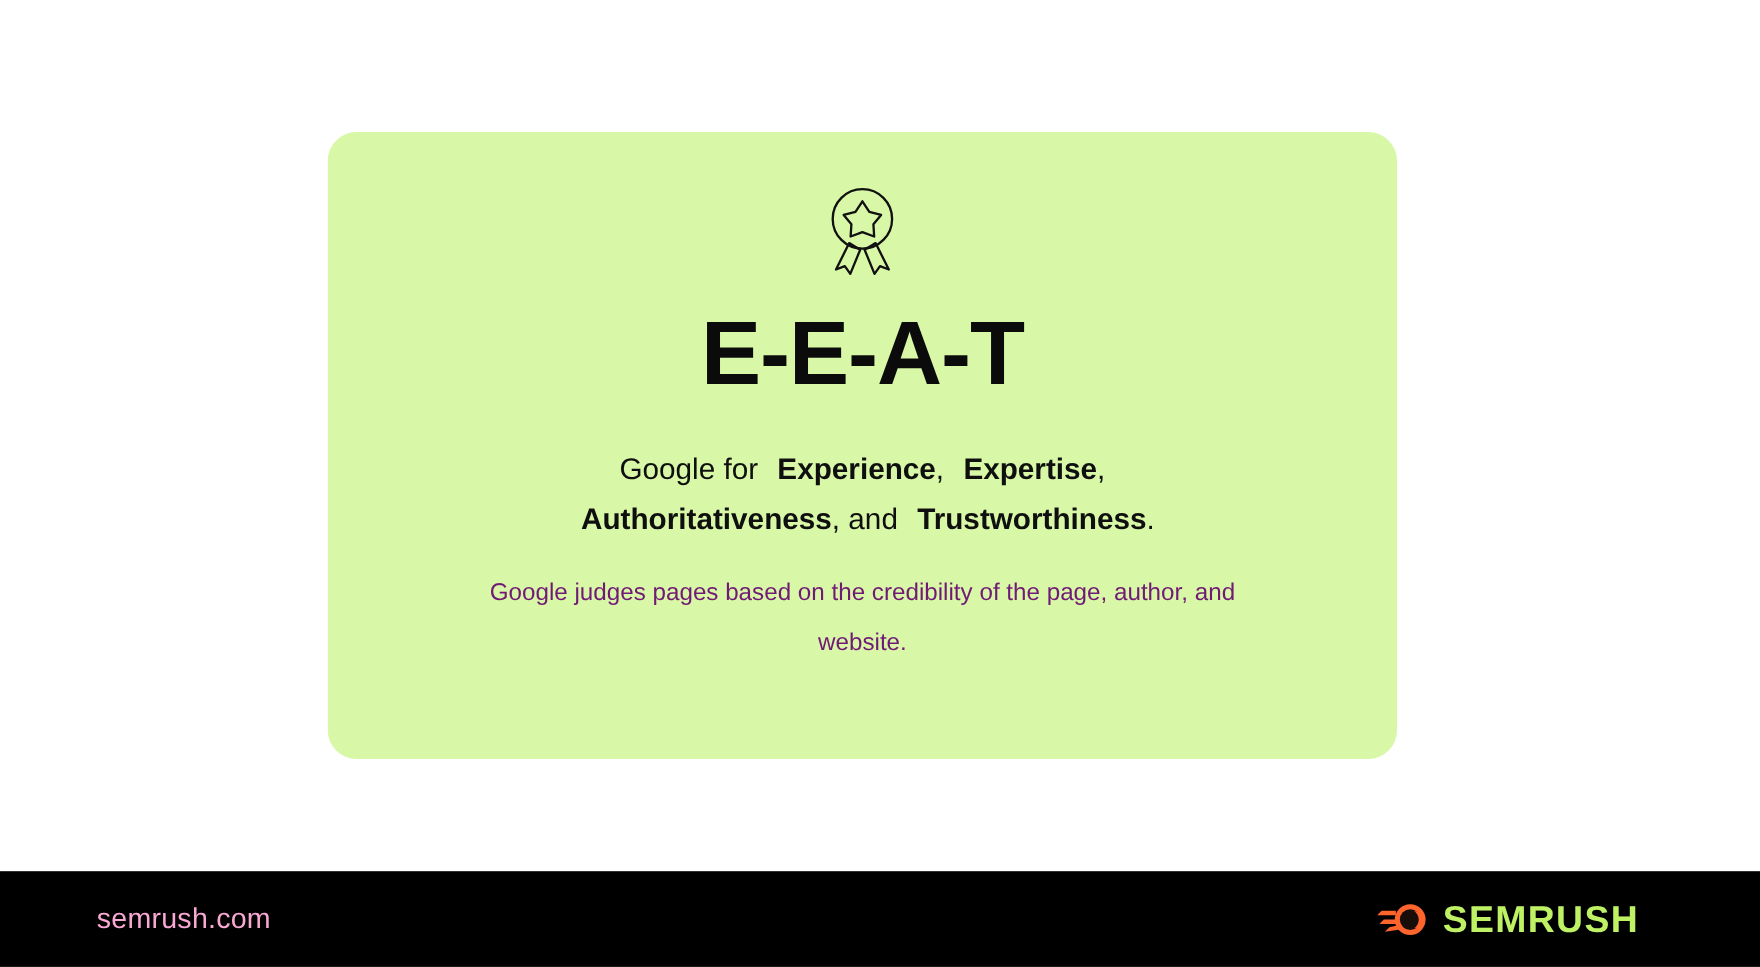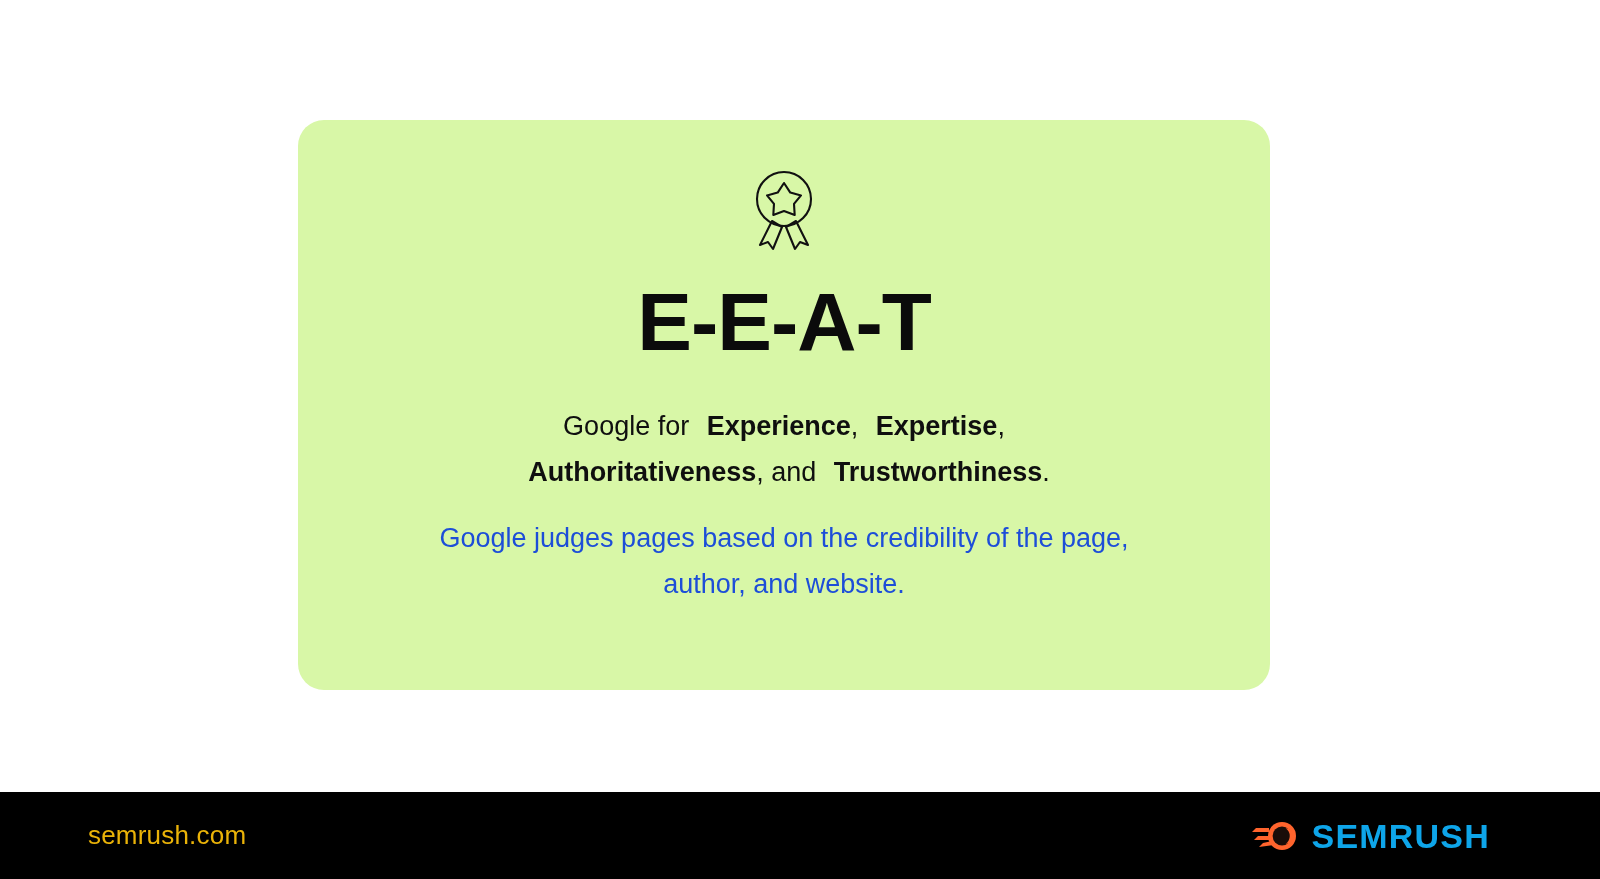--- a/index.html
+++ b/index.html
@@ -80,60 +80,60 @@
   .card-lead b {
     font-weight: bold;
     margin-left: 10px;
   }
 
   .card-desc {
     margin: 0;
     margin-top: 20px;
     width: 700px;
     text-align: center;
-    font-size: 27px;
+    font-size: 22px;
     line-height: 46px;
-    color: #1d4ed8;
+    color: #701a75;
     font-weight: normal;
   }
 
   
   .footer-bar {
     position: absolute;
     left: 0;
     top: 792px;
     width: 1600px;
     height: 87px;
     background: #000000;
     display: flex;
     align-items: center;
     justify-content: space-between;
     box-sizing: border-box;
     padding: 0 110px 0 88px;
   }
   .footer-url {
-    color: #eab308;
+    color: #f9a8d4;
     font-size: 26px;
     font-weight: normal;
     letter-spacing: 0.2px;
     text-align: right;
   }
   .brand-logo {
     display: flex;
     align-items: center;
     gap: 14px;
   }
   .brand-mark {
     width: 46px;
     height: 34px;
     display: block;
   }
   .brand-mark svg { display: block; }
   .brand-name {
-    color: #0ea5e9;
+    color: #bef264;
     font-size: 34px;
     font-weight: bold;
     letter-spacing: 1.2px;
     line-height: 1;
   }
 </style>
 </head>
 <body>
 
 <div class="stage">

